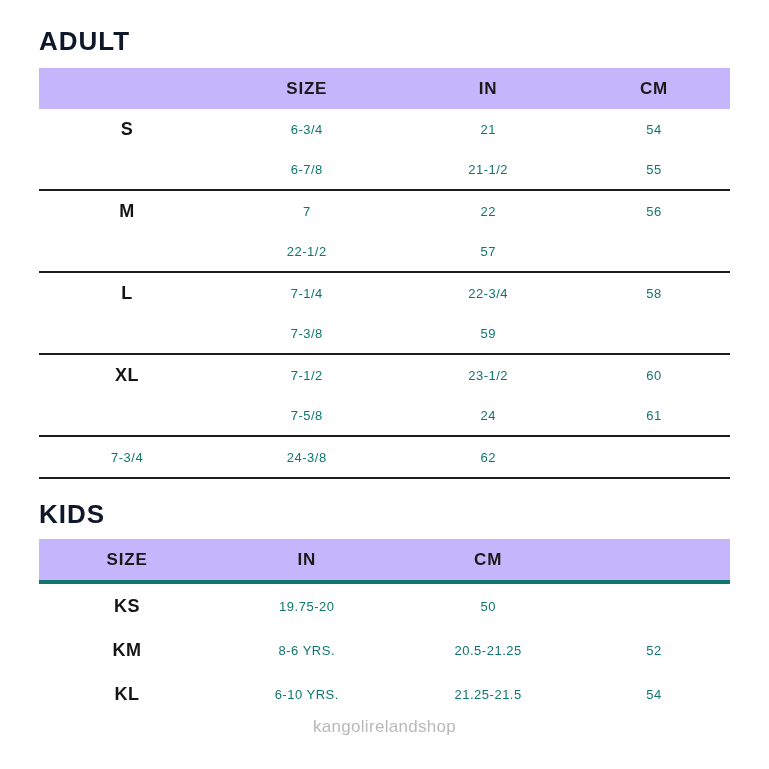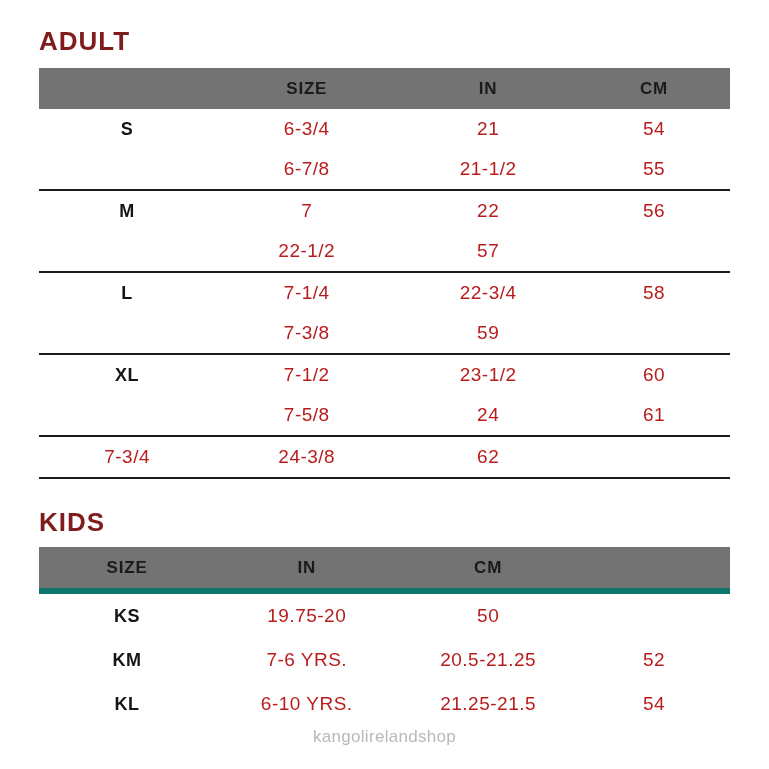--- a/index.html
+++ b/index.html
@@ -11,65 +11,65 @@
     color: #1d1d1d;
     overflow: hidden;
   }
   .page { padding: 28px 39px 0 39px; width: 769px; }
 
   .section-title {
     font-size: 26px;
     line-height: 26px;
     font-weight: bold;
     letter-spacing: 1px;
-    color: #7f1d1d;
+    color: #0f172a;
     margin: 0 0 14px 0;
   }
-  .section-title.kids { margin-top: 30px; margin-bottom: 12px; }
+  .section-title.kids { margin-top: 22px; margin-bottom: 12px; }
 
   .size-table { width: 691px; }
 
   .thead {
     display: grid;
     grid-template-columns: 25.5% 26.5% 26% 22%;
     align-items: center;
     height: 41px;
-    background: #737373;
+    background: #c4b5fd;
     font-weight: bold;
     font-size: 17px;
     letter-spacing: 0.8px;
     text-align: center;
     color: #1a1a1a;
   }
 
   .trow {
     display: grid;
     grid-template-columns: 25.5% 26.5% 26% 22%;
     align-items: center;
     text-align: center;
   }
   .adult-body .trow { height: 40px; }
   .kids-body .trow { height: 44px; }
 
   .cell {
-    font-size: 19px;
+    font-size: 13px;
     font-weight: normal;
-    color: #b91c1c;
+    color: #0f766e;
     letter-spacing: 0.5px;
   }
   .cell.size-label {
     font-weight: bold;
     font-size: 18px;
     color: #151515;
     letter-spacing: 0.5px;
   }
 
   .tgroup { border-bottom: 2.4px solid #1c1c1c; }
 
-  .kids-body { border-top: 6px solid #0f766e; }
+  .kids-body { border-top: 4px solid #0f766e; }
 
   .watermark {
     width: 691px;
     text-align: center;
     margin-top: 1px;
     font-size: 17px;
     letter-spacing: 0.3px;
     color: #b9b9b9;
   }
 </style>
@@ -169,21 +169,21 @@
     </div>
 
     <div class="kids-body">
       <div class="trow">
         <div class="cell size-label">KS</div>
         <div class="cell">19.75-20</div>
         <div class="cell">50</div>
       </div>
       <div class="trow">
         <div class="cell size-label">KM</div>
-        <div class="cell">7-6 YRS.</div>
+        <div class="cell">8-6 YRS.</div>
         <div class="cell">20.5-21.25</div>
         <div class="cell">52</div>
       </div>
       <div class="trow">
         <div class="cell size-label">KL</div>
         <div class="cell">6-10 YRS.</div>
         <div class="cell">21.25-21.5</div>
         <div class="cell">54</div>
       </div>
     </div>

